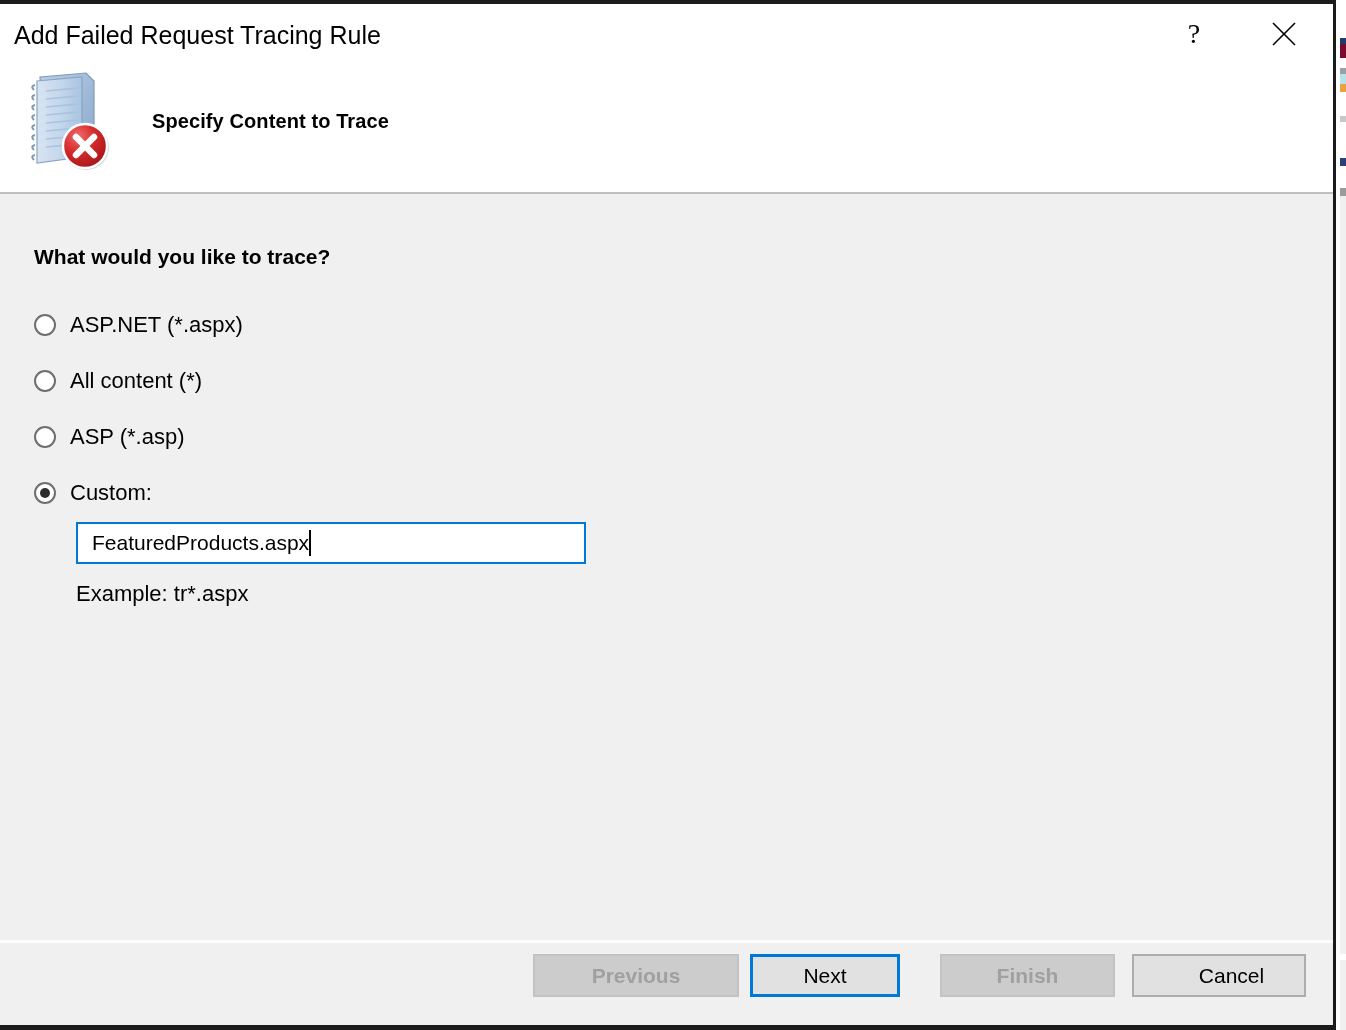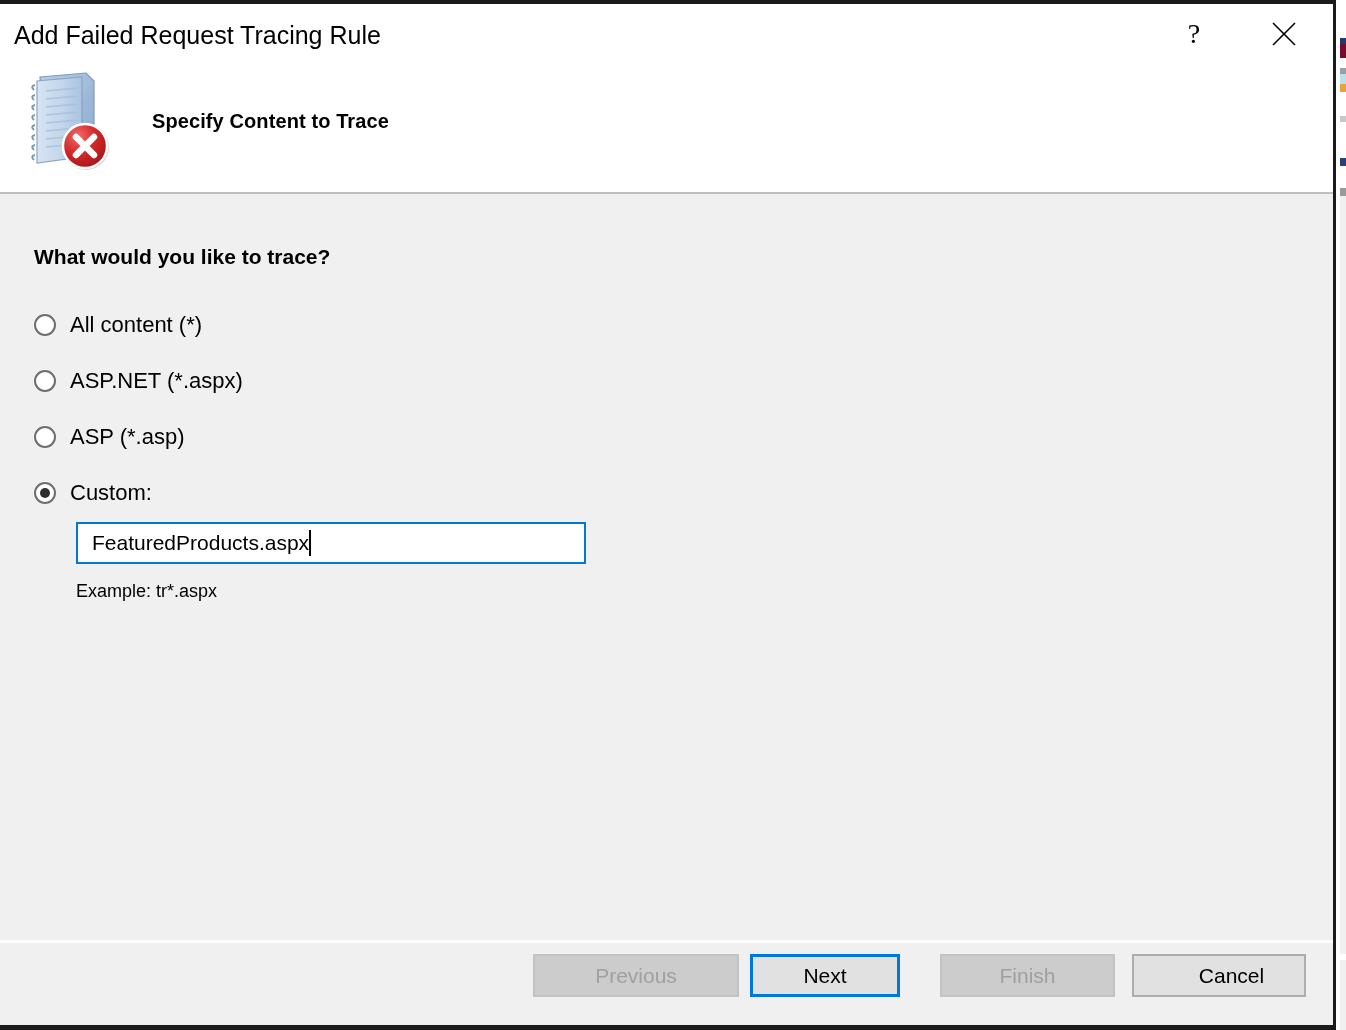--- a/index.html
+++ b/index.html
@@ -186,21 +186,21 @@
   .text-input .value { white-space: pre; }
   .caret {
     display: inline-block;
     width: 2px;
     height: 26px;
     background: #000000;
     margin-left: 0px;
   }
   .example-text {
     margin-top: 17px;
-    font-size: 18px;
+    font-size: 22px;
     color: #000000;
   }
 
   
   .footer {
     flex: 0 0 82px;
     height: 82px;
     background: #f0f0f0;
     border-top: 3px solid #ffffff;
     position: relative;
@@ -220,20 +220,21 @@
   }
   .btn.normal {
     background: #e1e1e1;
     border: 2px solid #adadad;
     color: #000000;
   }
   .btn.disabled {
     background: #cccccc;
     border: 2px solid #c3c3c3;
     color: #a0a0a0;
+    font-weight: bold;
   }
   .btn.focused {
     background: #e1e1e1;
     border: 3px solid #0078d7;
     color: #000000;
   }
   .btn-previous { left: 533px; width: 206px; }
   .btn-next     { left: 750px; width: 150px; }
   .btn-finish   { left: 940px; width: 175px; }
   .btn-cancel   { left: 1132px; width: 174px; padding-left: 25px; }
@@ -337,26 +338,26 @@
   </div>
 
   <div class="body">
 
     <div class="question">What would you like to trace?</div>
 
     <div class="options">
 
       <div class="option-row">
         <span class="radio"></span>
-        <span class="option-label">All content (*)</span>
+        <span class="option-label">ASP.NET (*.aspx)</span>
       </div>
 
       <div class="option-row">
         <span class="radio"></span>
-        <span class="option-label">ASP.NET (*.aspx)</span>
+        <span class="option-label">All content (*)</span>
       </div>
 
       <div class="option-row">
         <span class="radio"></span>
         <span class="option-label">ASP (*.asp)</span>
       </div>
 
       <div class="option-row">
         <span class="radio checked"></span>
         <span class="option-label">Custom:</span>

